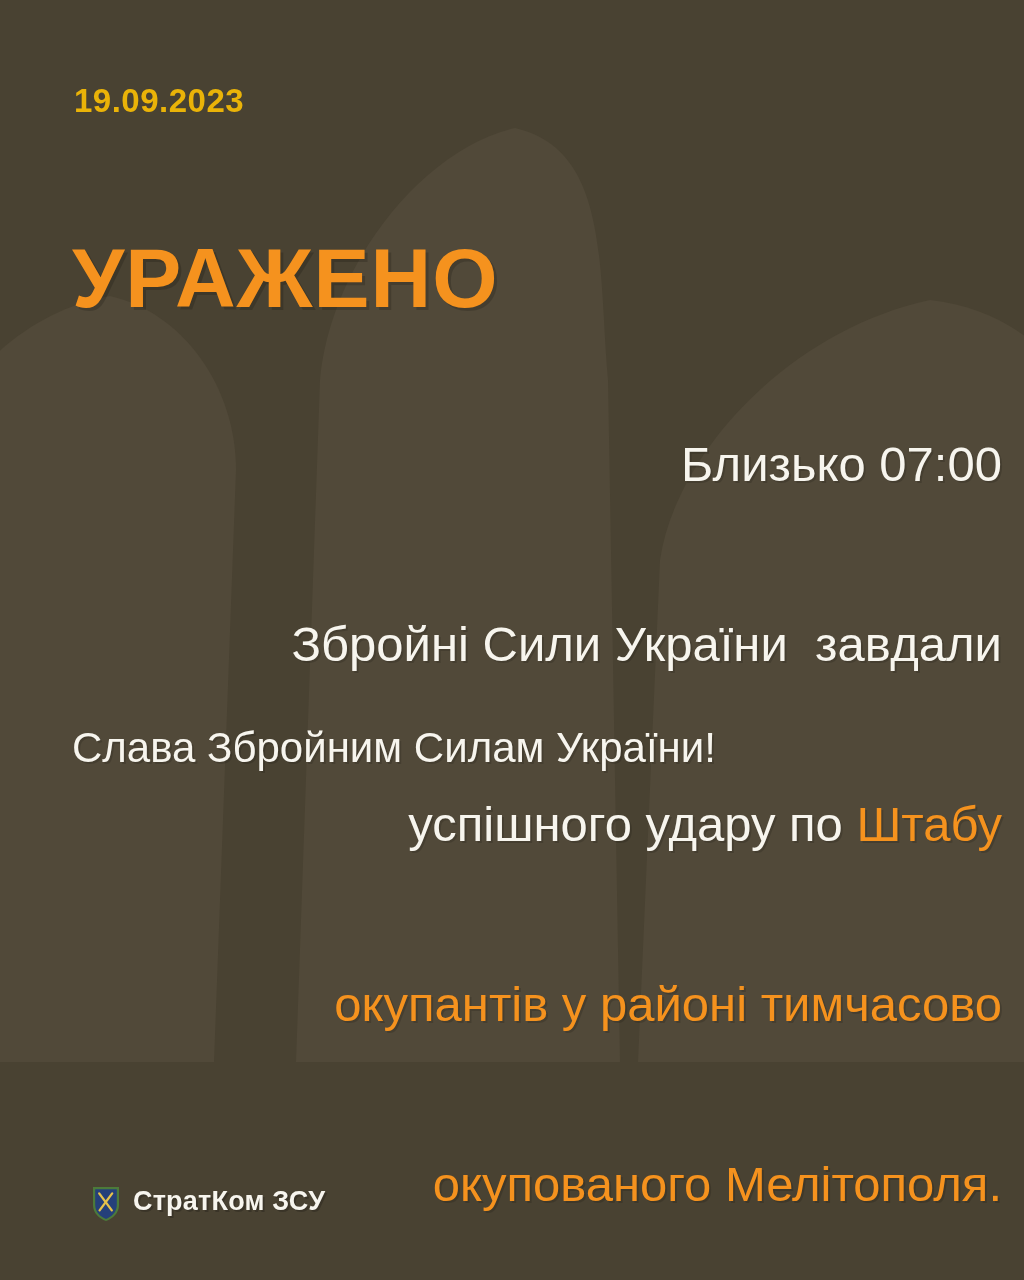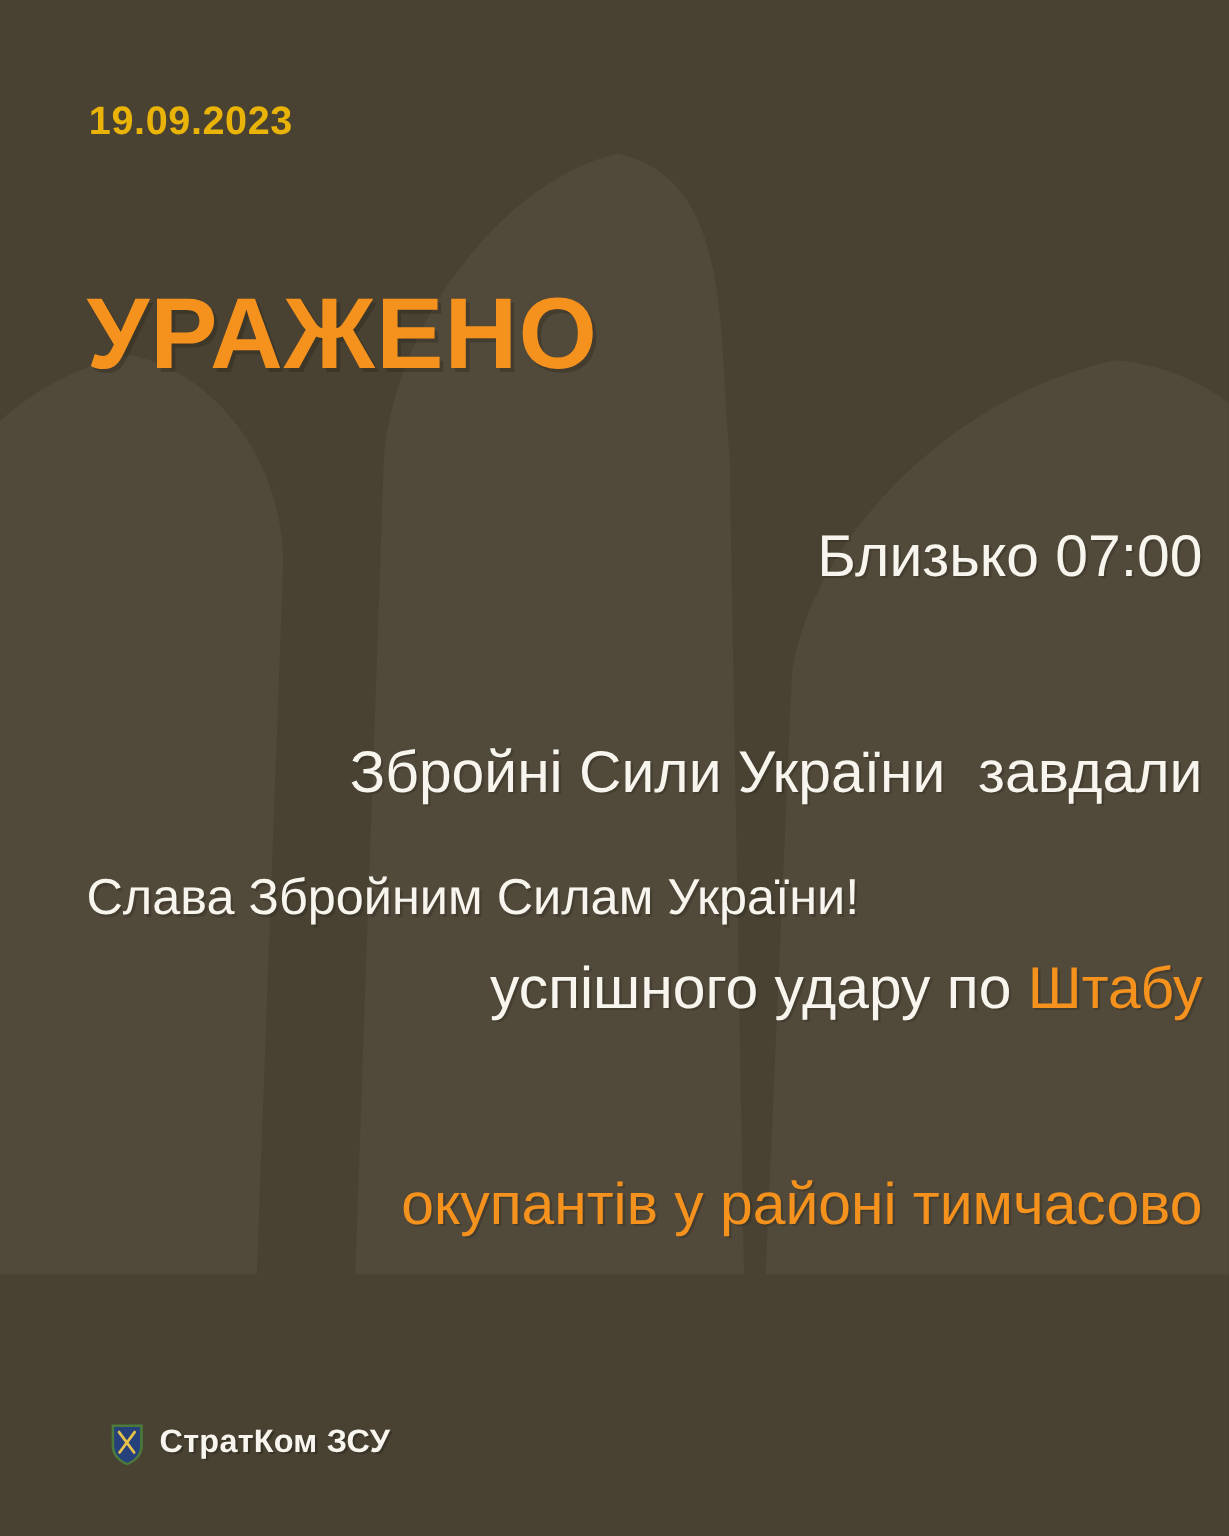--- a/index.html
+++ b/index.html
@@ -136,20 +136,23 @@
     </div>
 
     <div class="body-line">
       <span>успішного удару по </span><span class="hl">Штабу</span>
     </div>
 
     <div class="body-line">
       <span class="hl">окупантів у районі тимчасово</span>
     </div>
 
+    <div class="body-line">
+      <span class="hl">окупованого Мелітополя.</span>
+    </div>
   </div>
 
   <div class="slava">Слава Збройним Силам України!</div>
 
   <div class="footer">
     <svg class="footer-logo" viewBox="0 0 28 36" aria-hidden="true">
       <path d="M1 1 H27 V19 C27 27 21 32.5 14 35 C7 32.5 1 27 1 19 Z" fill="#4C7A3A"></path>
       <path d="M3.2 3.2 H24.8 V19 C24.8 26 19.6 30.8 14 33 C8.4 30.8 3.2 26 3.2 19 Z" fill="#25407A"></path>
       <path d="M7.2 7.4 L19.8 24.4" stroke="#E7C24B" stroke-width="2.3" stroke-linecap="round" fill="none"></path>
       <path d="M20.2 7.4 L7.6 24.4" stroke="#E7C24B" stroke-width="2.3" stroke-linecap="round" fill="none"></path>

